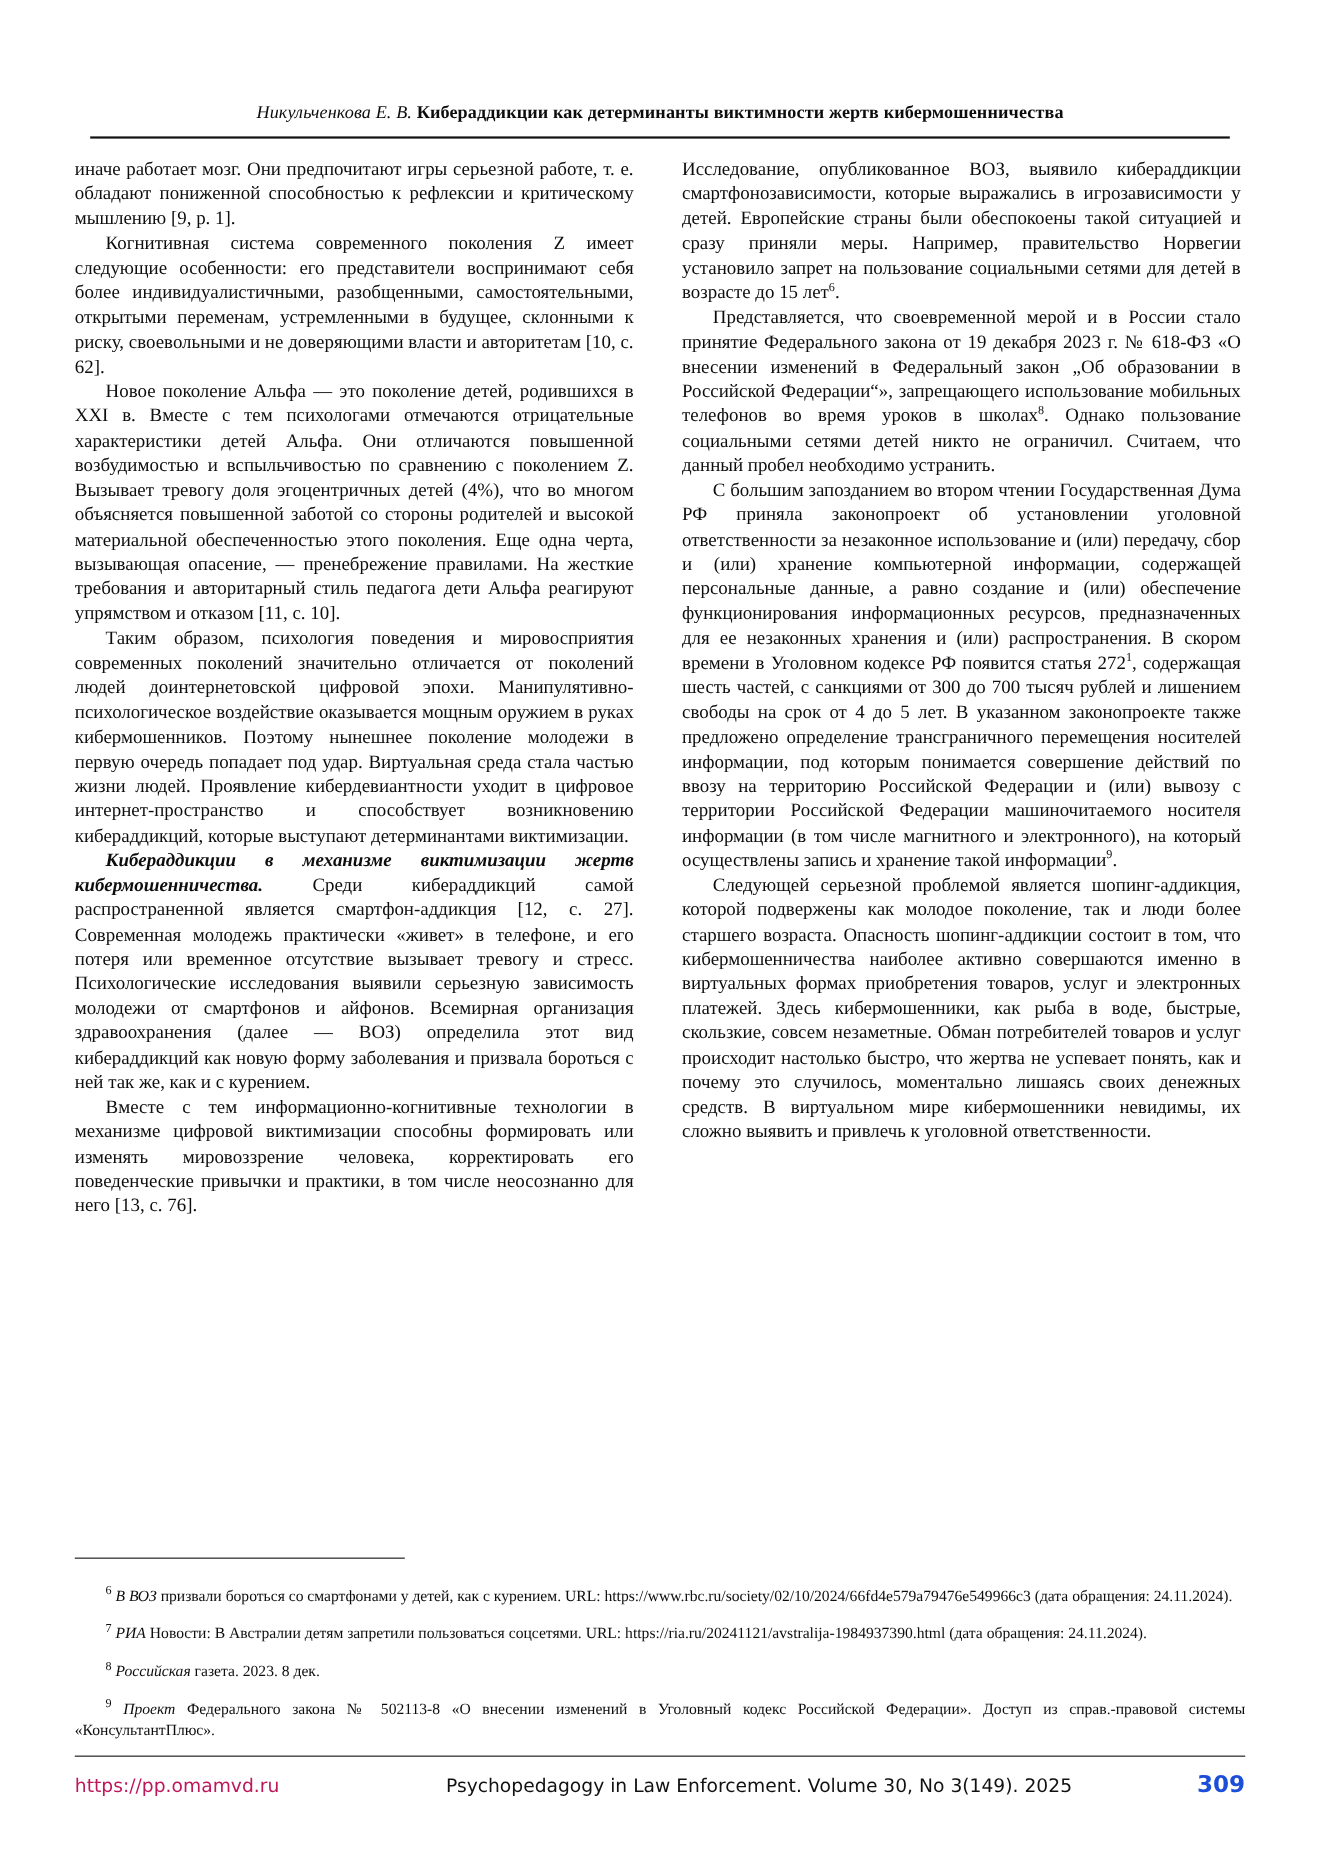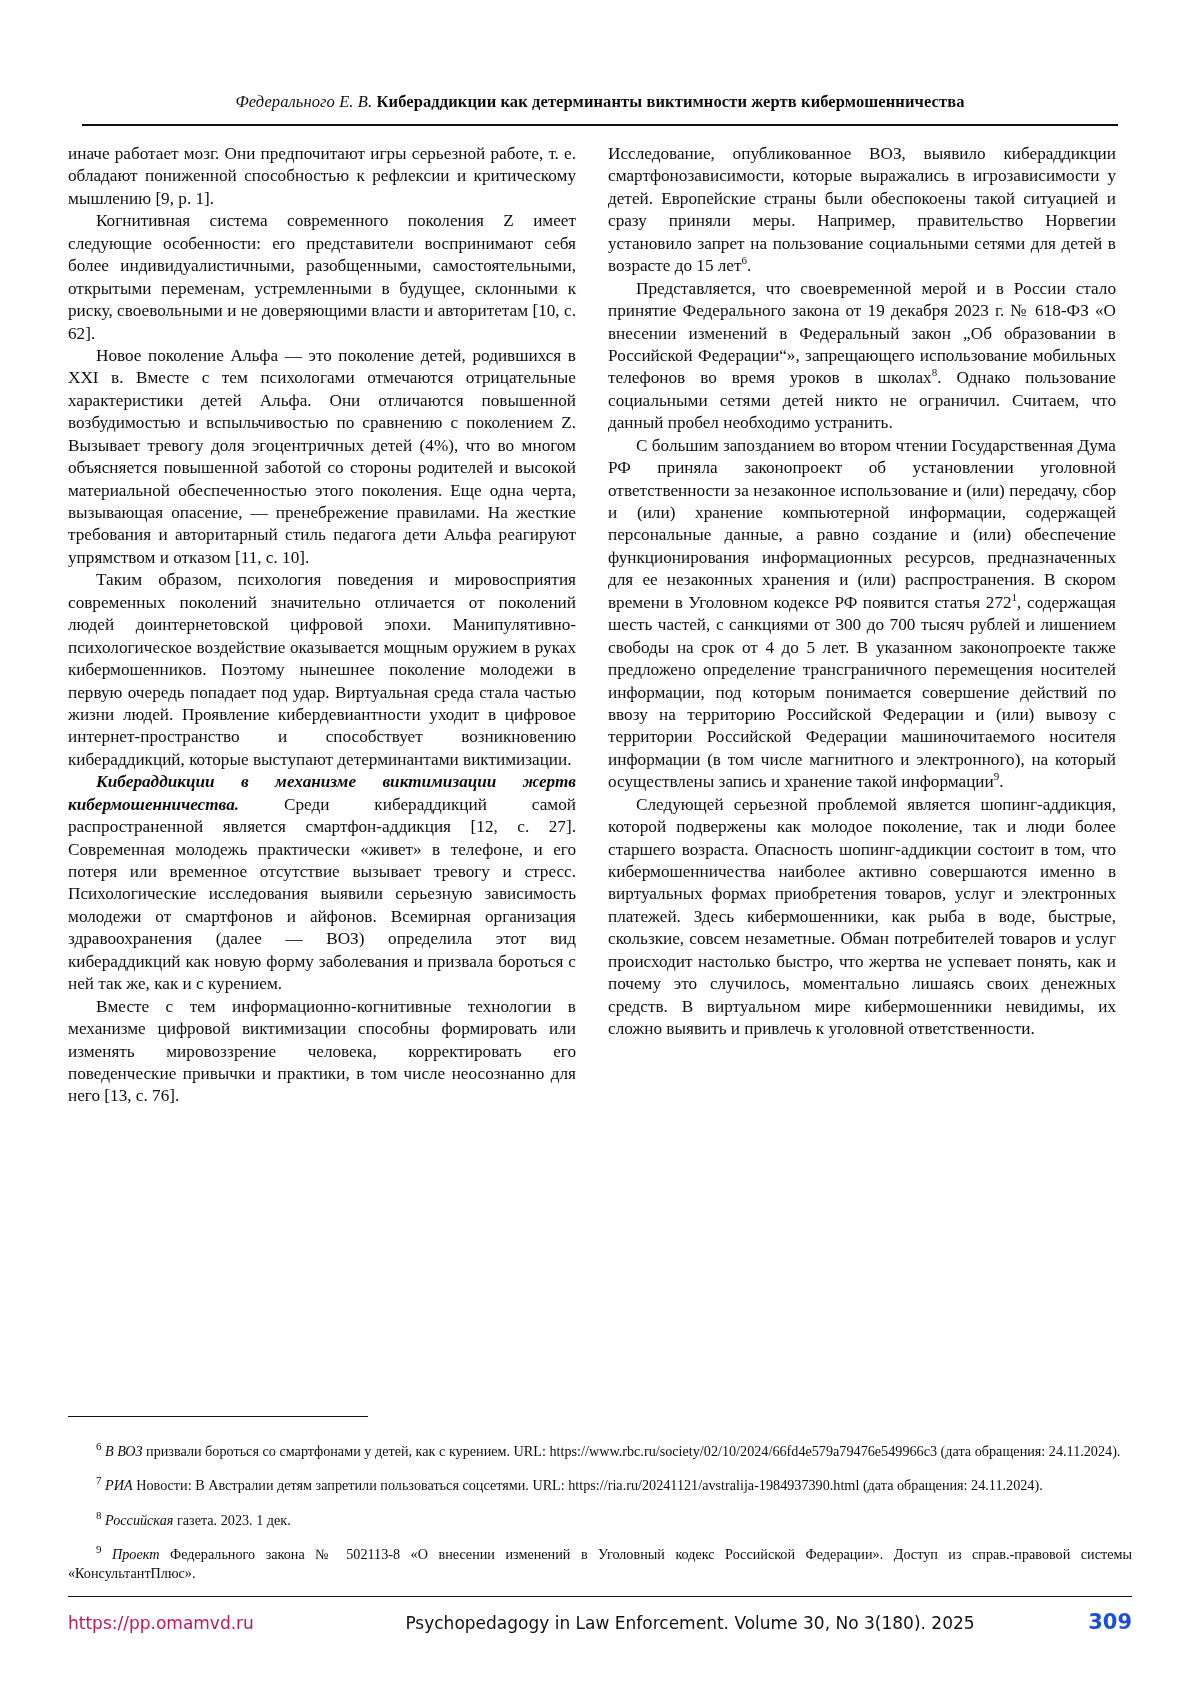--- a/index.html
+++ b/index.html
@@ -42,21 +42,21 @@
     background: #111;
   }
 
   
   .columns {
     position: absolute;
     top: 143px;
     left: 68px;
     width: 1064px;
     display: flex;
-    gap: 32px;
+    gap: 44px;
   }
   .col {
     width: 508px;
   }
   .col p {
     margin: 0;
     font-size: 17.2px;
     line-height: 1.305;
     text-align: justify;
     text-indent: 28px;
@@ -126,21 +126,21 @@
     font-weight: bold;
     color: #1d4ed8;
   }
 </style>
 </head>
 <body>
 
 <div class="page">
 
   <div class="running-head">
-    <i>Федерального Е. В.</i>
+    <i>Никульченкова Е. В.</i>
     <b>Кибераддикции как детерминанты виктимности жертв кибермошенничества</b>
   </div>
   <div class="head-rule"></div>
 
   <div class="columns">
 
     <div class="col">
       <p class="first">иначе работает мозг. Они предпочитают игры серьезной работе, т. е. обладают пониженной способностью к рефлексии и критическому мышлению [9, p. 1].</p>
       <p>Когнитивная система современного поколения Z имеет следующие особенности: его представители воспринимают себя более индивидуалистичными, разобщенными, самостоятельными, открытыми переменам, устремленными в будущее, склонными к риску, своевольными и не доверяющими власти и авторитетам [10, с. 62].</p>
       <p>Новое поколение Альфа — это поколение детей, родившихся в XXI в. Вместе с тем психологами отмечаются отрицательные характеристики детей Альфа. Они отличаются повышенной возбудимостью и вспыльчивостью по сравнению с поколением Z. Вызывает тревогу доля эгоцентричных детей (4%), что во многом объясняется повышенной заботой со стороны родителей и высокой материальной обеспеченностью этого поколения. Еще одна черта, вызывающая опасение, — пренебрежение правилами. На жесткие требования и авторитарный стиль педагога дети Альфа реагируют упрямством и отказом [11, с. 10].</p>
@@ -159,25 +159,25 @@
 
       <p>Следующей серьезной проблемой является шопинг-аддикция, которой подвержены как молодое поколение, так и люди более старшего возраста. Опасность шопинг-аддикции состоит в том, что кибермошенничества наиболее активно совершаются именно в виртуальных формах приобретения товаров, услуг и электронных платежей. Здесь кибермошенники, как рыба в воде, быстрые, скользкие, совсем незаметные. Обман потребителей товаров и услуг происходит настолько быстро, что жертва не успевает понять, как и почему это случилось, моментально лишаясь своих денежных средств. В виртуальном мире кибермошенники невидимы, их сложно выявить и привлечь к уголовной ответственности.</p>
     </div>
   </div>
 
   <div class="fn-rule"></div>
 
   <div class="footnotes">
     <p><sup>6</sup> <i>В ВОЗ</i><span> призвали бороться со смартфонами у детей, как с курением. URL: https://www.rbc.ru/society/02/10/2024/66fd4e579a79476e549966c3 (дата обращения: 24.11.2024).</span></p>
     <p><sup>7</sup> <i>РИА</i><span> Новости: В Австралии детям запретили пользоваться соцсетями. URL: https://ria.ru/20241121/avstralija-1984937390.html (дата обращения: 24.11.2024).</span></p>
-    <p><sup>8</sup> <i>Российская</i><span> газета. 2023. 1 дек.</span></p>
+    <p><sup>8</sup> <i>Российская</i><span> газета. 2023. 8 дек.</span></p>
     <p><sup>9</sup> <i>Проект</i><span> Федерального закона № 502113-8 «О внесении изменений в Уголовный кодекс Российской Федерации». Доступ из справ.-правовой системы «КонсультантПлюс».</span></p>
   </div>
 
   <div class="footer-rule"></div>
 
   <div class="footer">
     <div class="footer-url">https://pp.omamvd.ru</div>
-    <div class="footer-journal">Psychopedagogy in Law Enforcement. Volume 30, No 3(180). 2025</div>
+    <div class="footer-journal">Psychopedagogy in Law Enforcement. Volume 30, No 3(149). 2025</div>
     <div class="footer-page">309</div>
   </div>
 
 </div>
 
 </body></html>

